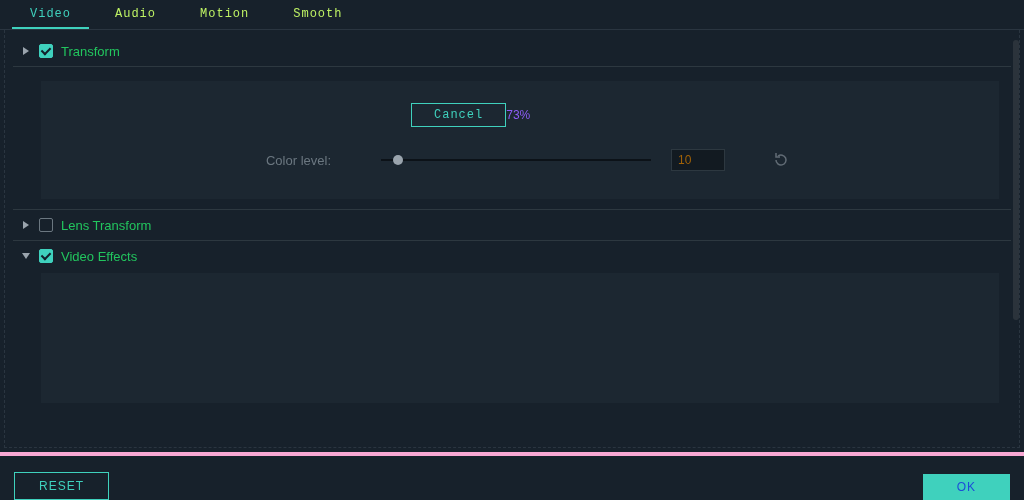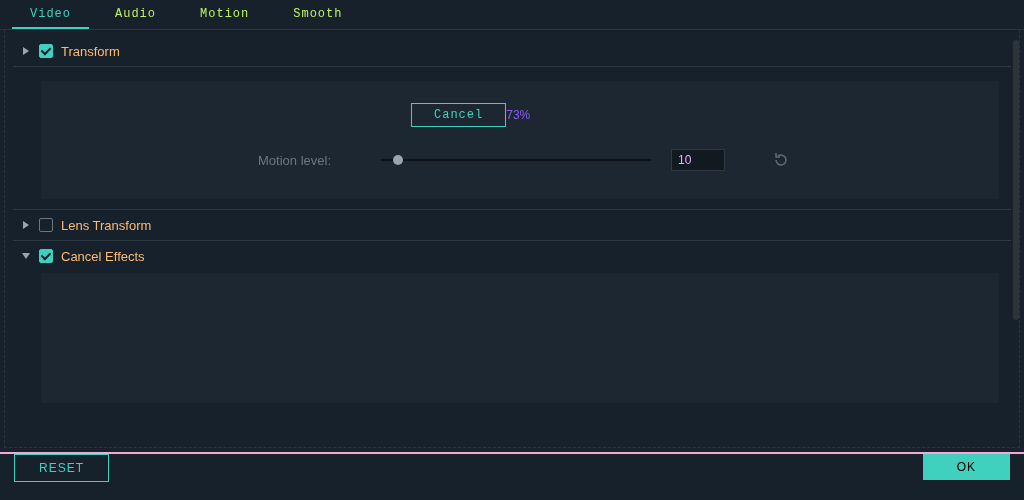--- a/index.html
+++ b/index.html
@@ -87,21 +87,21 @@
   }
   .cbx.checked { background: #3fd1bd; }
   .cbx.checked::after {
     content: "";
     width: 4px; height: 7px;
     border: solid #12202b;
     border-width: 0 2px 2px 0;
     transform: rotate(45deg) translate(-1px,-1px);
   }
   .cbx.unchecked { border-color: #6b7780; }
-  .sec-label { color: #fdba74; }
+  .sec-label { color: #22c55e; }
 
   
   .stab-body {
     background: #1c2731;
     margin: 8px 12px 4px 20px;
     padding: 22px 20px 28px 20px;
   }
   .row1 {
     display: flex;
     align-items: center;
@@ -148,21 +148,21 @@
     position: absolute;
     top: 2px;
     left: 12px;
     width: 10px; height: 10px;
     border-radius: 50%;
     background: #9aa4ad;
   }
   .val-box {
     background: #121a21;
     border: 1px solid #2d3840;
-    color: #f0abfc;
+    color: #a16207;
     width: 54px;
     padding: 3px 6px;
     font-size: 12px;
   }
   .reset-icn {
     margin-left: 28px;
     width: 16px; height: 16px;
     cursor: pointer;
     opacity: .55;
   }
@@ -174,37 +174,37 @@
     margin: 8px 12px 0 20px;
     height: 130px;
   }
 
   
   .footer {
     position: absolute;
     left: 0; right: 0; bottom: 0;
     height: 48px;
     display: flex;
-    align-items: flex-start;
+    align-items: flex-end;
     justify-content: space-between;
     padding: 0 14px;
-    border-top: 2px solid #f9a8d4;
+    border-top: 4px solid #f9a8d4;
   }
   .reset-btn {
     border: 1px solid #3fd1bd;
     color: #3fd1bd;
     background: transparent;
     padding: 6px 24px;
     font-size: 12px;
     letter-spacing: 1px;
     cursor: pointer;
   }
   .ok-btn {
     background: #3fd1bd;
-    color: #000000;
+    color: #1d4ed8;
     border: none;
     padding: 6px 34px;
     font-size: 12px;
     letter-spacing: 1px;
     cursor: pointer;
   }
 </style>
 </head>
 <body>
 
@@ -231,21 +231,21 @@
 
 
   <div class="section">
 
     <div class="stab-body">
       <div class="row1">
         <button class="cancel-btn">Cancel</button>
         <span class="pct">73%</span>
       </div>
       <div class="row2">
-        <span class="smooth-label">Motion level:</span>
+        <span class="smooth-label">Color level:</span>
         <div class="slider-wrap">
           <div class="track"></div>
           <div class="thumb"></div>
         </div>
         <input class="val-box" value="10" style="">
         <span class="reset-icn">
           <svg viewBox="0 0 16 16">
               <path d="M3 8a5 5 0 1 0 2-4"></path>
               <polyline points="3,1 3,5 7,5"></polyline>
             </svg>
@@ -268,21 +268,21 @@
   </div>
 
   <div class="section" style="border-bottom:none;">
     <div class="section-header">
       <span class="chev">
         <svg viewBox="0 0 8 8">
             <polygon points="0,1 8,1 4,7"></polygon>
           </svg>
       </span>
       <span class="cbx checked"></span>
-      <span class="sec-label">Cancel Effects</span>
+      <span class="sec-label">Video Effects</span>
     </div>
     <div class="fx-body"></div>
   </div>
 
   <div class="scrollbar"></div>
 </div>
 
 <div class="footer">
   <button class="reset-btn">RESET</button>
   <button class="ok-btn">OK</button>

